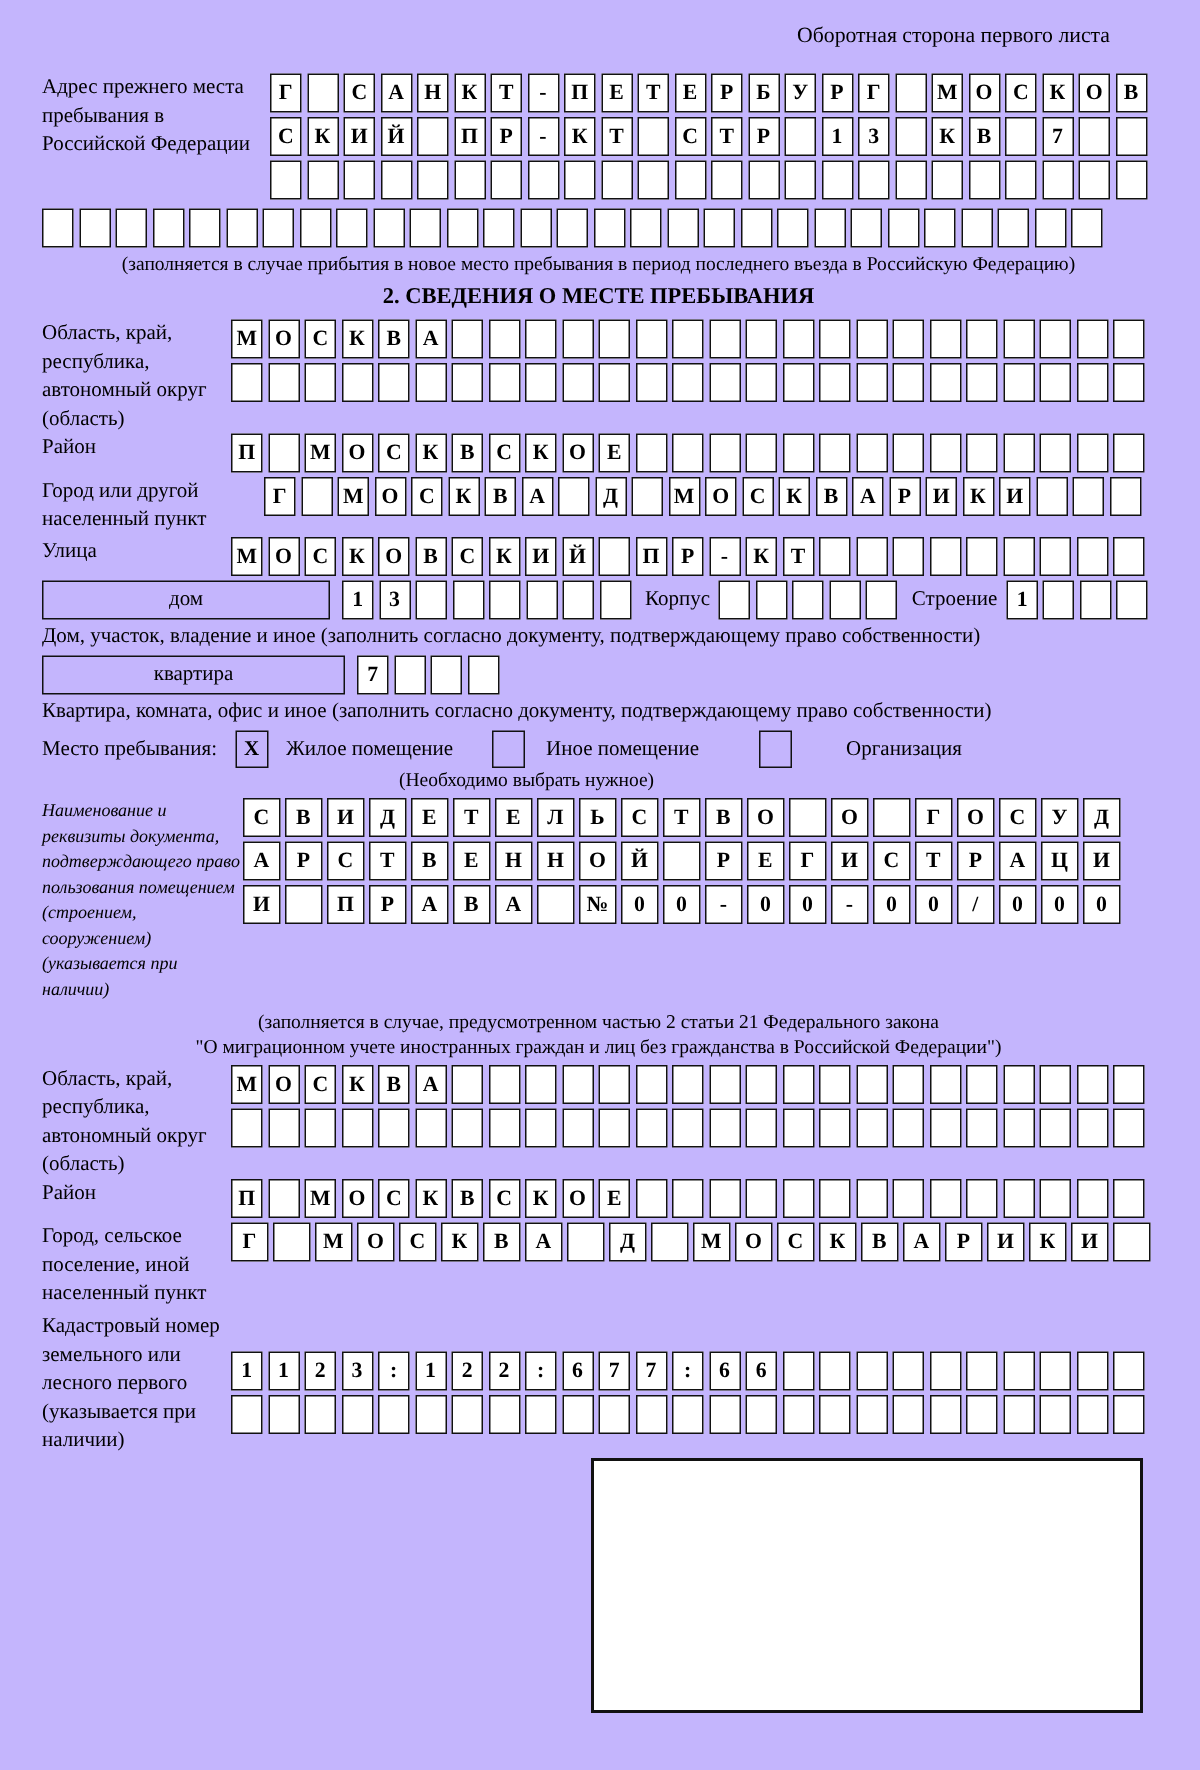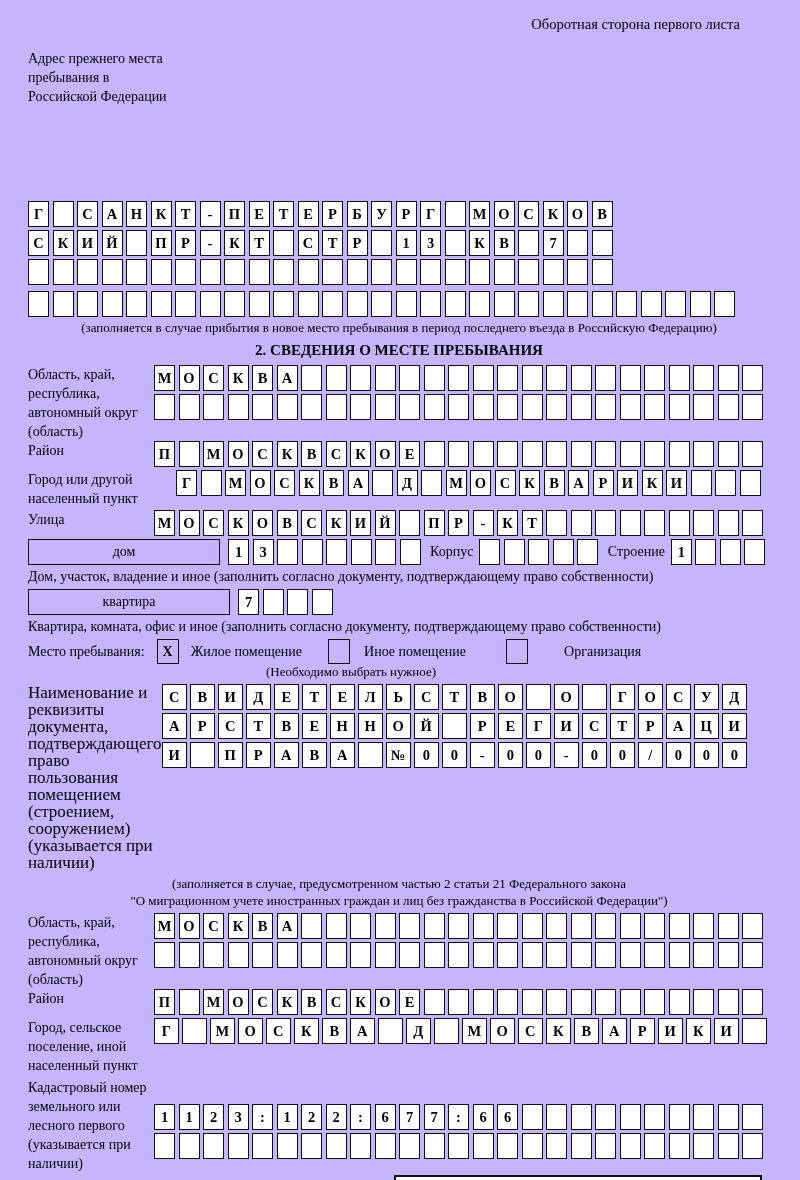--- a/index.html
+++ b/index.html
@@ -13,23 +13,23 @@
   .group{display:flex;align-items:flex-start;}
   .colrows{display:flex;flex-direction:column;}
   .colrows .cells{margin-bottom:3px;}
   .cells{display:flex;}
   .cell{flex:0 0 auto;box-sizing:border-box;width:21px;height:26px;margin-right:3.5px;
         border:1.6px solid #111;display:flex;align-items:center;justify-content:center;
         font-weight:bold;font-size:14.5px;background:#fff;}
   .wide .cell{width:24.5px;}
   .w152{width:152px;flex:0 0 152px;}
   .w126{width:126px;flex:0 0 126px;}
-  .w134{width:134px;flex:0 0 134px;font-size:17px;line-height:17px;}
+  .w134{width:134px;flex:0 0 134px;font-size:12px;line-height:17px;font-style:italic;}
   .indent22{margin-left:22px;}
-  .mt2{margin-top:2px;} .mt3{margin-top:3px;} .mt4{margin-top:4px;} .mt6{margin-top:6px;} .mt16{margin-top:16px;flex-direction:column;}
+  .mt2{margin-top:2px;} .mt3{margin-top:3px;} .mt4{margin-top:4px;} .mt6{margin-top:6px;} .mt16{margin-top:16px;}
   .widebox{box-sizing:border-box;height:26px;border:1.6px solid #111;display:flex;
            align-items:center;justify-content:center;font-size:14px;margin-right:8px;}
   .dom-box{width:192px;}
   .kv-box{width:202px;}
   .inline-lbl{font-size:14px;margin:0 6px;white-space:nowrap;line-height:26px;}
   .stayrow{display:flex;align-items:center;font-size:14px;}
   .cbox{box-sizing:border-box;width:22px;height:25px;border:1.6px solid #111;display:flex;
         align-items:center;justify-content:center;font-weight:bold;font-size:14px;}
   .stamp-wrap{width:372px;margin-left:auto;margin-right:4px;}
   .stamp-box{box-sizing:border-box;width:368px;height:170px;border:2px solid #111;background:#fff;}

